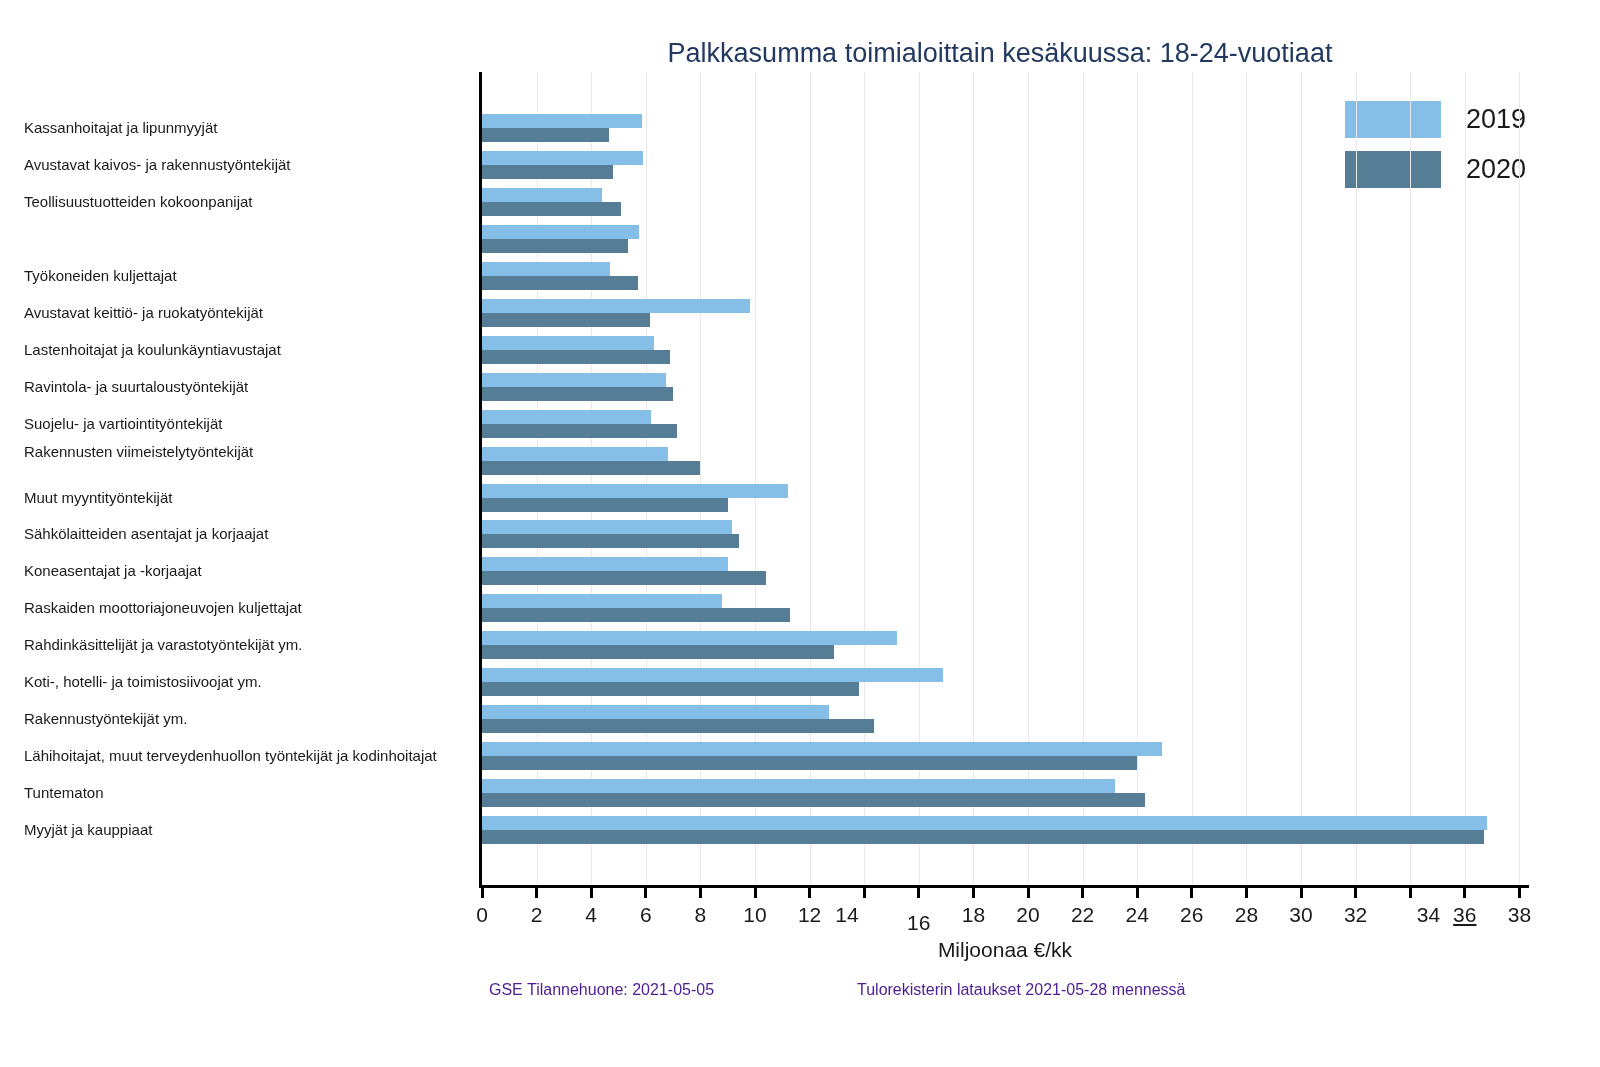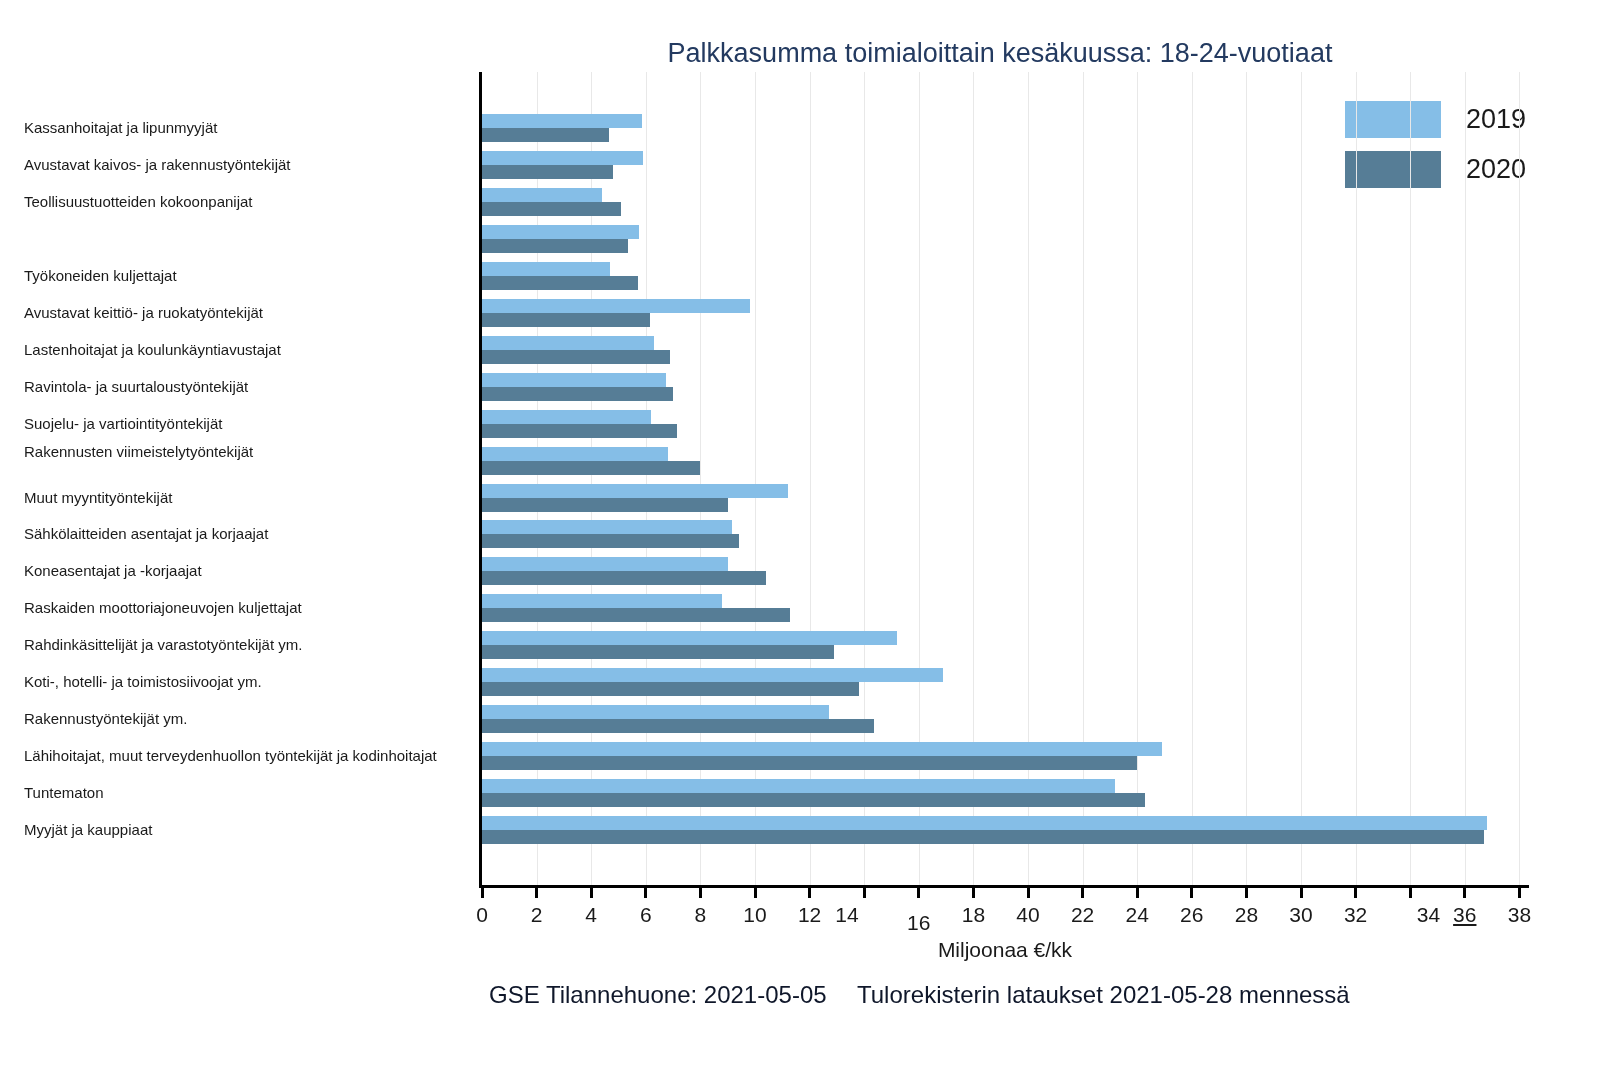--- a/index.html
+++ b/index.html
@@ -9,21 +9,21 @@
          font-size:27px;font-weight:400;}
   .gridline{position:absolute;width:1px;background:#e8e8e8;}
   .yaxis{position:absolute;background:#000;}
   .xaxis{position:absolute;background:#000;}
   .tick{position:absolute;background:#000;}
   .ticklabel{position:absolute;width:60px;text-align:center;font-size:21px;}
   .catlabel{position:absolute;left:0;width:466px;text-align:left;font-size:15px;
             height:18px;line-height:18px;white-space:nowrap;margin-left:24px;}
   .bar{position:absolute;height:14px;}
   .xlabel{position:absolute;left:481px;top:938px;width:1048px;text-align:center;font-size:21px;}
-  .footer{position:absolute;top:981px;font-size:24px;color:#0f172a;white-space:nowrap;}
+  .footer{position:absolute;top:981px;font-size:16px;color:#4c1d95;white-space:nowrap;}
   .legend{position:absolute;left:1345px;top:101px;}
   .legend-row{display:flex;align-items:center;margin-bottom:13px;}
   .legend-swatch{width:96px;height:37px;margin-right:25px;}
   .legend-label{font-size:27px;color:#1a1a1a;}
 </style>
 </head>
 <body>
 
 <div id="chart">
   <div class="title" style="color: rgb(35, 58, 96);">Palkkasumma toimialoittain kesäkuussa: 18-24-vuotiaat</div>
@@ -79,21 +79,21 @@
     <div class="ticklabel" style="left: 725px; top: 903px;">10</div>
     <div class="tick" style="left: 808.1px; top: 888px; width: 3px; height: 10px;"></div>
     <div class="ticklabel" style="left: 779.6px; top: 903px;">12</div>
     <div class="tick" style="left: 862.7px; top: 888px; width: 3px; height: 10px;"></div>
     <div class="ticklabel" style="left: 817px; top: 903px;">14</div>
     <div class="tick" style="left: 917.3px; top: 888px; width: 3px; height: 10px;"></div>
     <div class="ticklabel" style="left: 888.8px; top: 903px; margin-top: 8px;">16</div>
     <div class="tick" style="left: 971.9px; top: 888px; width: 3px; height: 10px;"></div>
     <div class="ticklabel" style="left: 943.4px; top: 903px;">18</div>
     <div class="tick" style="left: 1026.5px; top: 888px; width: 3px; height: 10px;"></div>
-    <div class="ticklabel" style="left: 998px; top: 903px;">40</div>
+    <div class="ticklabel" style="left: 998px; top: 903px;">20</div>
     <div class="tick" style="left: 1081.1px; top: 888px; width: 3px; height: 10px;"></div>
     <div class="ticklabel" style="left: 1052.6px; top: 903px;">22</div>
     <div class="tick" style="left: 1135.7px; top: 888px; width: 3px; height: 10px;"></div>
     <div class="ticklabel" style="left: 1107.2px; top: 903px;">24</div>
     <div class="tick" style="left: 1190.3px; top: 888px; width: 3px; height: 10px;"></div>
     <div class="ticklabel" style="left: 1161.8px; top: 903px;">26</div>
     <div class="tick" style="left: 1244.9px; top: 888px; width: 3px; height: 10px;"></div>
     <div class="ticklabel" style="left: 1216.4px; top: 903px;">28</div>
     <div class="tick" style="left: 1299.5px; top: 888px; width: 3px; height: 10px;"></div>
     <div class="ticklabel" style="left: 1271px; top: 903px;">30</div>

